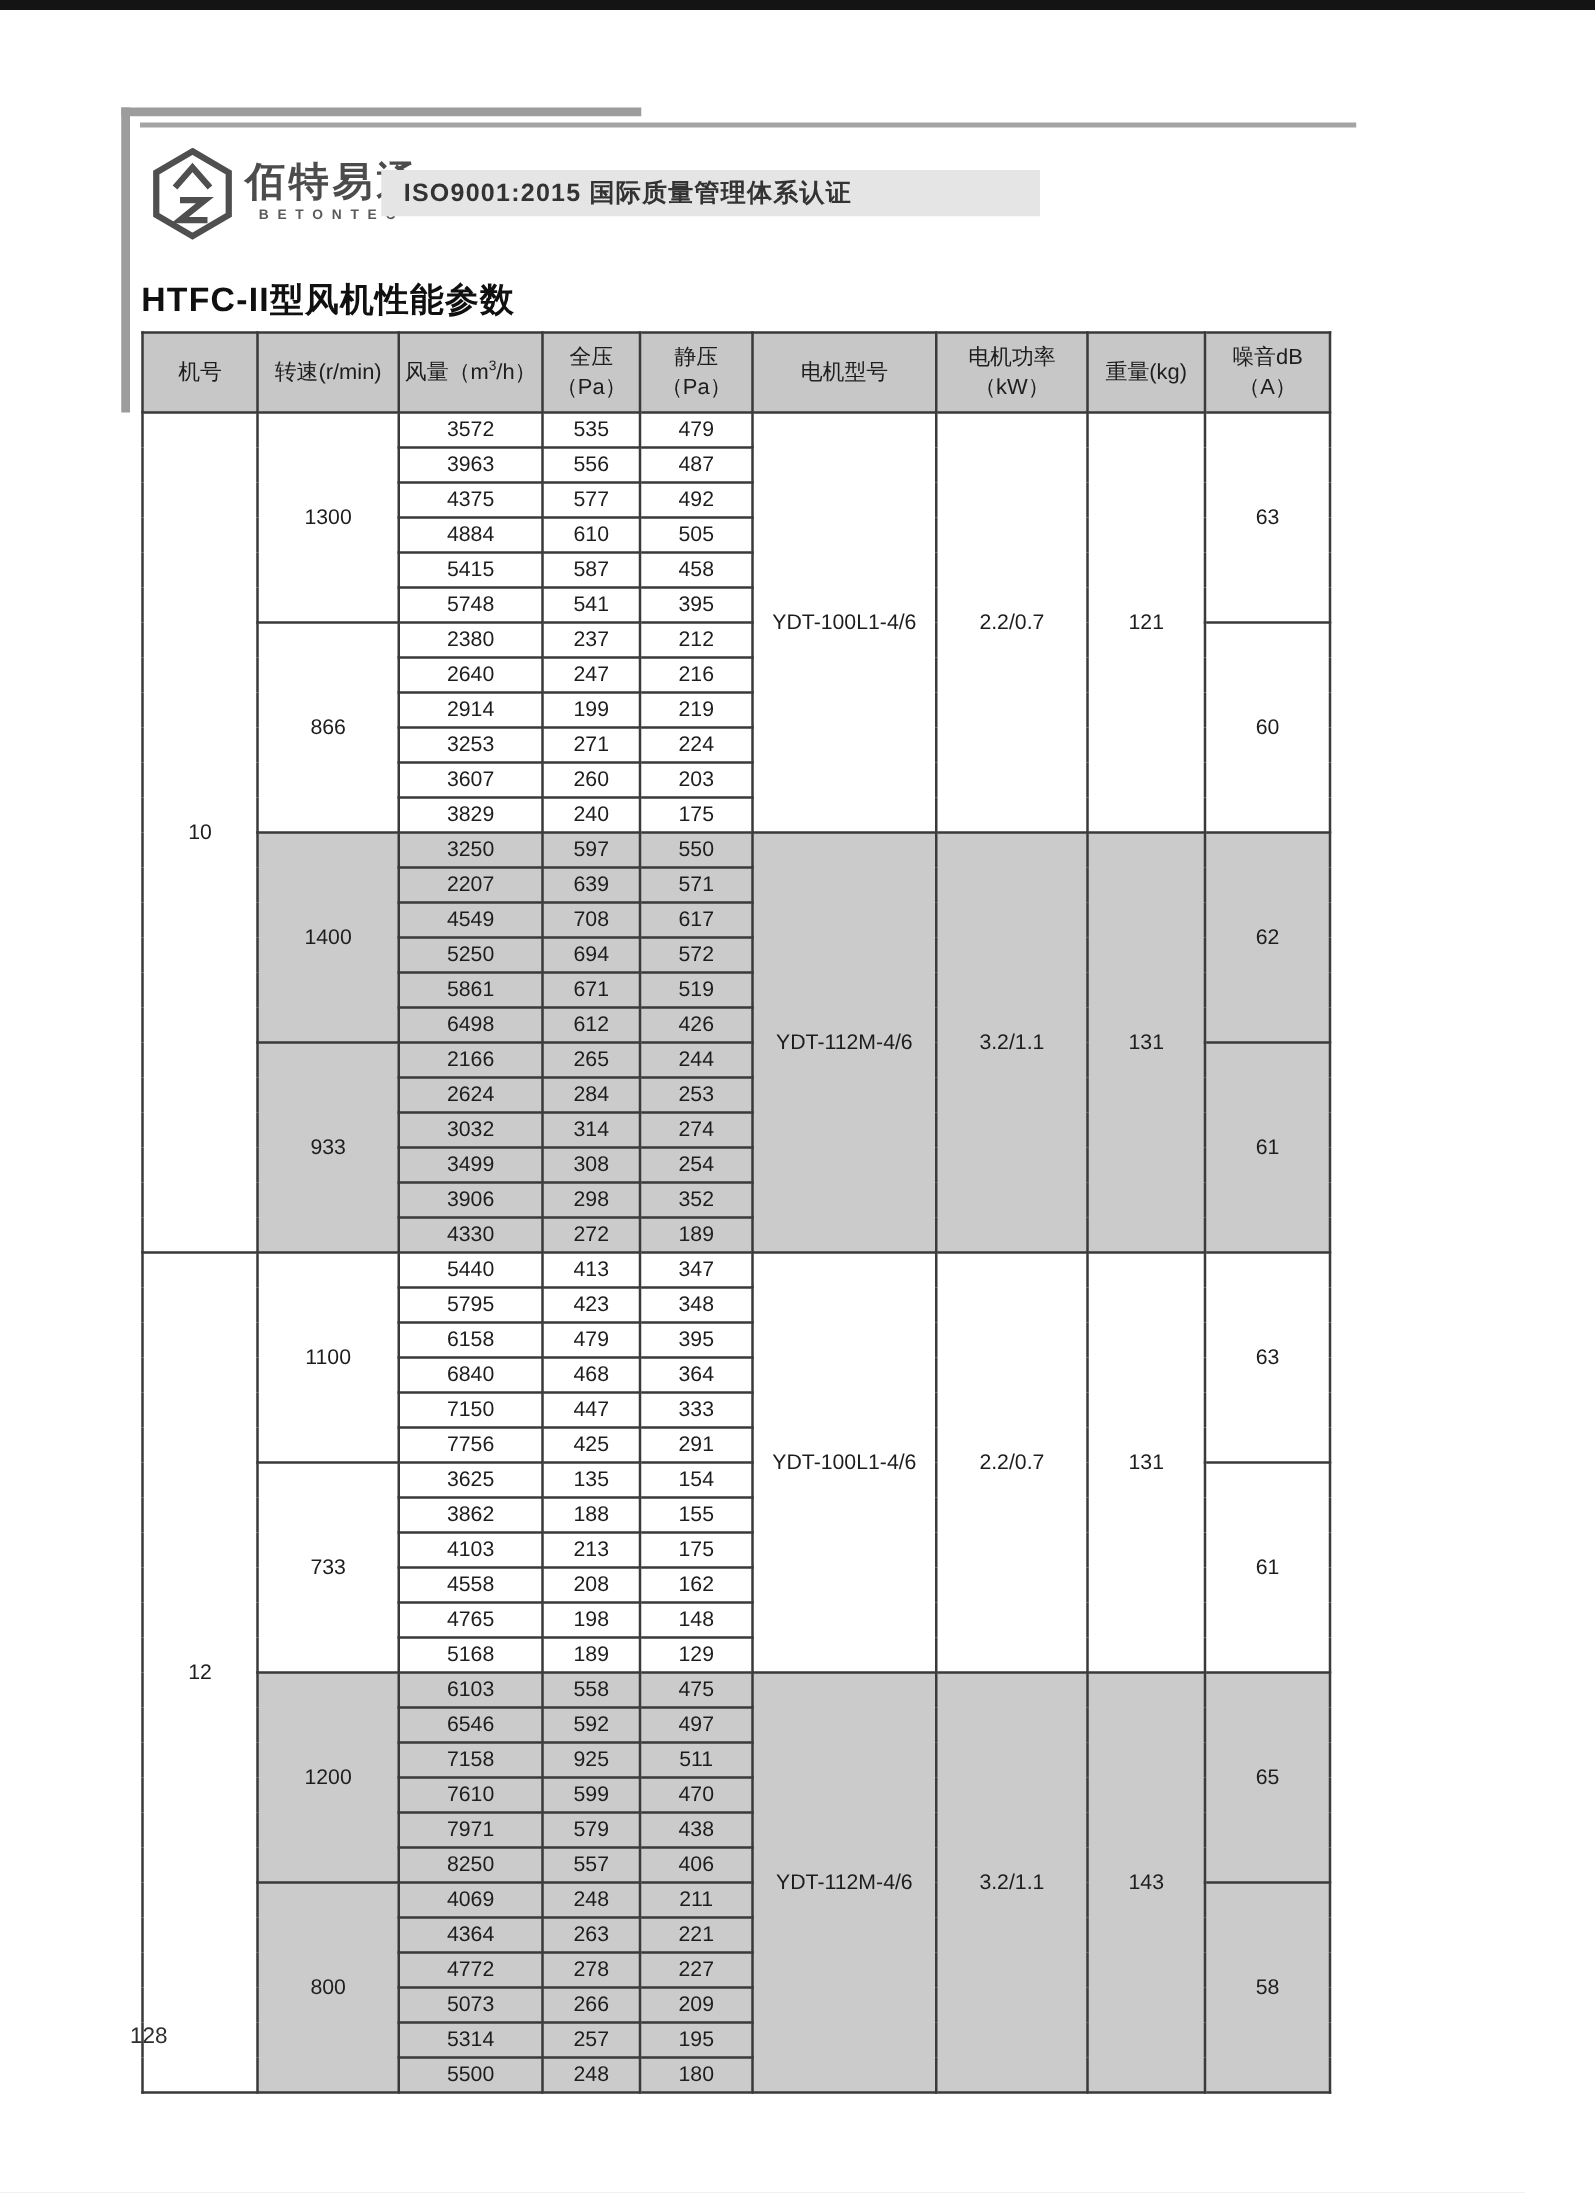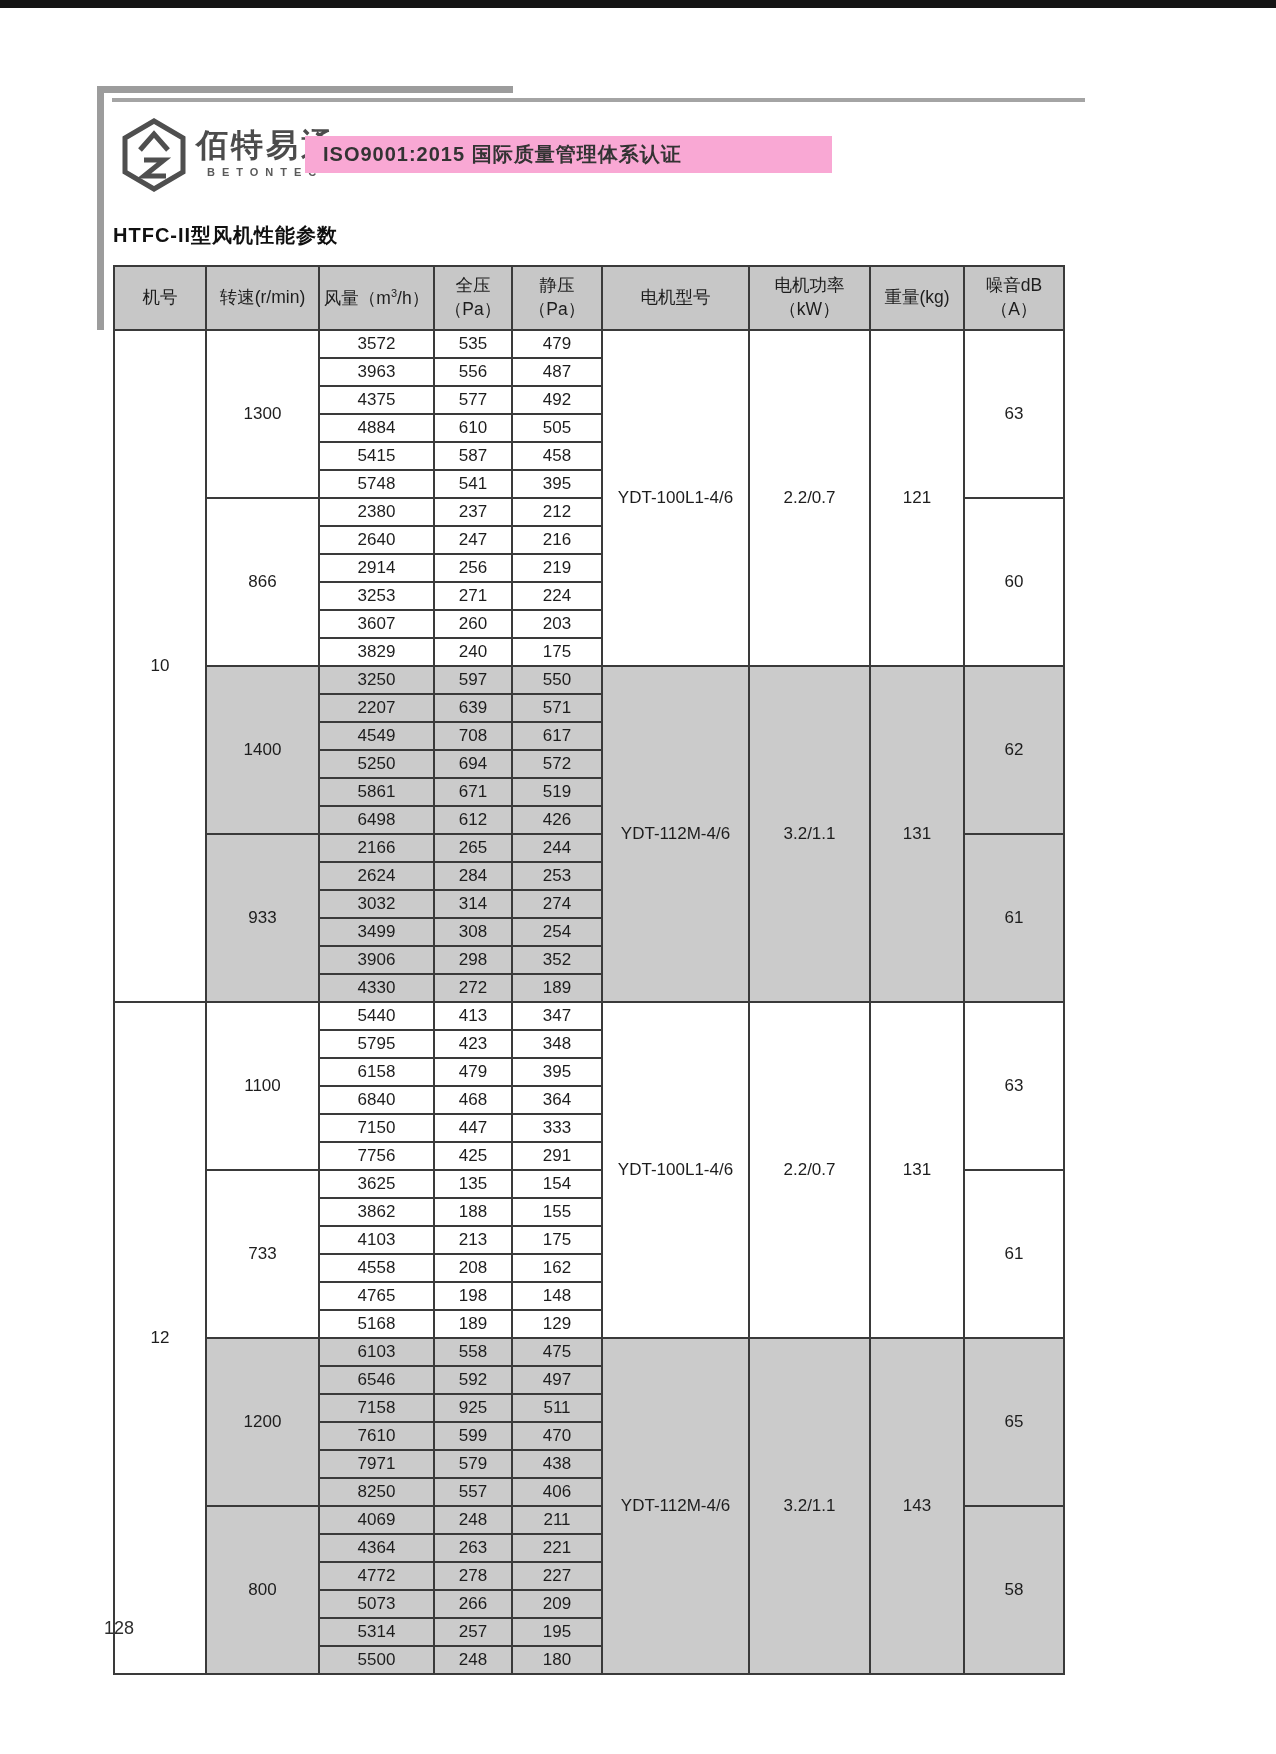--- a/index.html
+++ b/index.html
@@ -17,24 +17,24 @@
 
   
   .logo-mark { position:absolute; left:120px; top:118px; }
   .logo-cn { position:absolute; left:196px; top:124px; font-size:32px; font-weight:bold;
              color:#4c4c4c; letter-spacing:3px; }
   .logo-en { position:absolute; left:207px; top:166px; font-size:11px; font-weight:bold;
              color:#5a5a5a; letter-spacing:7px; }
 
   
   .iso-bar { position:absolute; left:305px; top:136px; width:527px; height:37px;
-             background:#f9a8d4; display:flex; align-items:center; }
+             background:#e5e5e5; display:flex; align-items:center; }
   .iso-bar span { font-size:20px; font-weight:bold; color:#333333; padding-left:18px; letter-spacing:1px; }
 
-  .doc-title { position:absolute; left:113px; top:222px; font-size:20px; font-weight:bold;
+  .doc-title { position:absolute; left:113px; top:222px; font-size:27px; font-weight:bold;
                color:#101010; letter-spacing:1px; }
 
   
   table.fan { position:absolute; left:113px; top:265px; width:950px;
               border-collapse:collapse; table-layout:fixed;padding-left:24px; }
   table.fan th, table.fan td {
     border:2px solid #3a3a3a; text-align:center; vertical-align:middle;
     padding:0; color:#1d1d1d;
   }
   table.fan thead th { background:#c7c7c7; height:62px; font-weight:normal;
@@ -151,21 +151,21 @@
           <td>212</td>
           <td rowspan="6">60</td>
         </tr>
         <tr>
           <td>2640</td>
           <td>247</td>
           <td>216</td>
         </tr>
         <tr>
           <td>2914</td>
-          <td>256</td>
+          <td>199</td>
           <td>219</td>
         </tr>
         <tr>
           <td>3253</td>
           <td>271</td>
           <td>224</td>
         </tr>
         <tr>
           <td>3607</td>
           <td>260</td>

